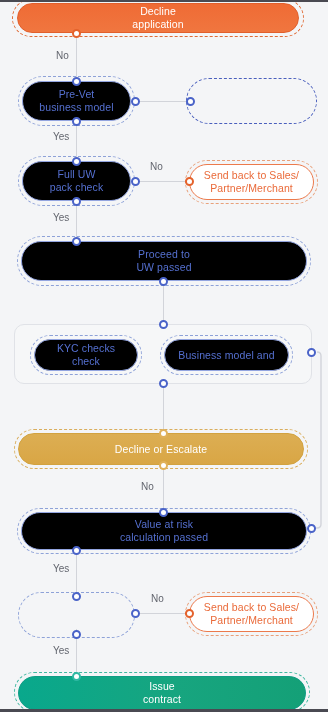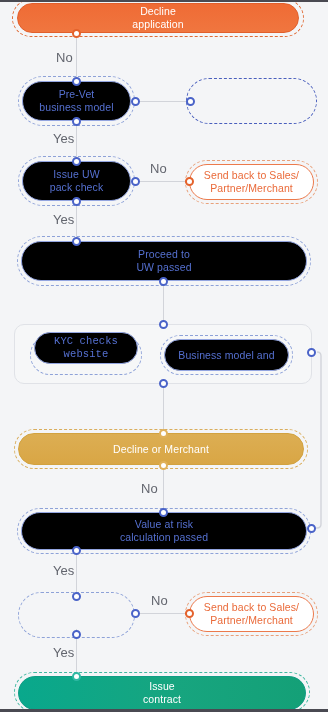--- a/index.html
+++ b/index.html
@@ -92,21 +92,21 @@
   .port.teal{border-color:#2fb9a4;}
 
   
   .line{position:absolute;background:#d2d4da;z-index:10;}
   .line.v{width:1.4px;}
   .line.h{height:1.4px;}
 
   
   .elabel{
     position:absolute;
-    font-size:13px;
+    font-size:10px;
     color:#62656e;
     z-index:30;
     white-space:nowrap;
   }
 
   
   .group-box{
     position:absolute;
     box-sizing:border-box;
     border:1px solid #e0e2e7;
@@ -162,21 +162,21 @@
   <div class="port" style="left:72px;top:77px;"></div>
   <div class="port" style="left:72px;top:117px;"></div>
   <div class="port" style="left:131px;top:97px;"></div>
 
   <div class="halo blue" style="left:186px;top:78px;width:131px;height:46px;"></div>
   <div class="port" style="left:186px;top:97px;"></div>
 
   <div class="halo" style="left:18px;top:156px;width:117px;height:50px;"></div>
   <div class="node n-white" style="left:22px;top:161px;width:109px;height:40px;">
     <span class="lbl">
-      <span>Issue UW</span><br>
+      <span>Full UW</span><br>
       <span>pack check</span>
     </span>
   </div>
   <div class="port" style="left:72px;top:157px;"></div>
   <div class="port" style="left:72px;top:197px;"></div>
   <div class="port" style="left:131px;top:177px;"></div>
 
   <div class="halo orange" style="left:185px;top:160px;width:133px;height:44px;"></div>
   <div class="node n-sendback" style="left:189px;top:164px;width:125px;height:36px;">
     <span class="lbl">
@@ -190,41 +190,41 @@
   <div class="node n-white" style="left:21px;top:241px;width:286px;height:40px;">
     <span class="lbl">
       <span>Proceed to</span><br>
       <span>UW passed</span>
     </span>
   </div>
   <div class="port" style="left:72px;top:237px;"></div>
   <div class="port" style="left:159px;top:277px;"></div>
 
   <div class="halo" style="left:30px;top:335px;width:112px;height:40px;"></div>
-  <div class="node n-white" style="left:34px;top:332px;width:104px;height:32px;font-family:Liberation Mono, monospace;">
+  <div class="node n-white" style="left:34px;top:339px;width:104px;height:32px;">
     <span class="lbl">
       <span>KYC checks</span><br>
-      <span>website</span>
+      <span>check</span>
     </span>
   </div>
 
   <div class="halo" style="left:160px;top:335px;width:133px;height:40px;"></div>
   <div class="node n-white" style="left:164px;top:339px;width:125px;height:32px;text-align:right;">
     <span class="lbl">
       <span>Business model and</span><br>
     </span>
   </div>
 
   <div class="port" style="left:159px;top:320px;"></div>
   <div class="port" style="left:159px;top:379px;"></div>
   <div class="port" style="left:307px;top:348px;"></div>
 
   <div class="halo gold" style="left:14px;top:429px;width:294px;height:40px;"></div>
   <div class="node n-gold" style="left:18px;top:433px;width:286px;height:32px;">
-    <span class="lbl">Decline or Merchant</span>
+    <span class="lbl">Decline or Escalate</span>
   </div>
   <div class="port gold" style="left:159px;top:429px;"></div>
   <div class="port gold" style="left:159px;top:461px;"></div>
 
   <div class="halo" style="left:17px;top:508px;width:294px;height:46px;"></div>
   <div class="node n-white" style="left:21px;top:512px;width:286px;height:38px;">
     <span class="lbl">
       <span>Value at risk</span><br>
       <span>calculation passed</span>
     </span>

